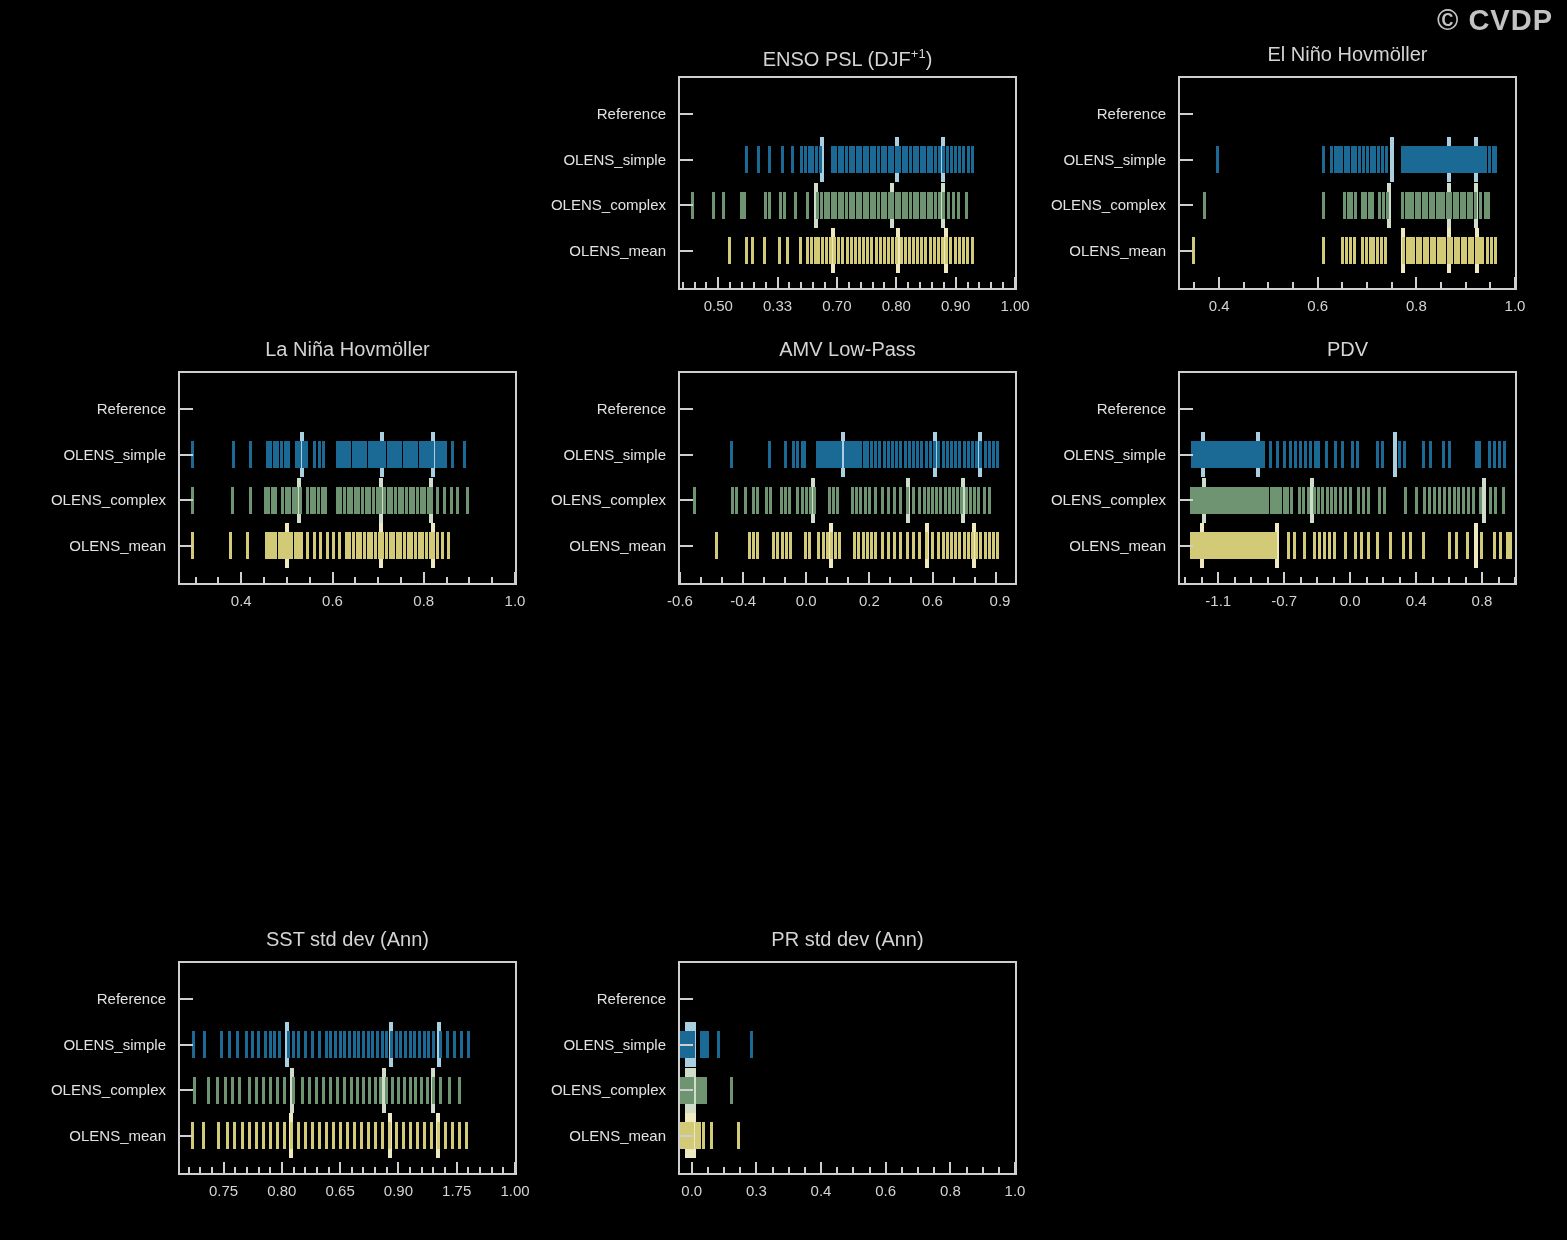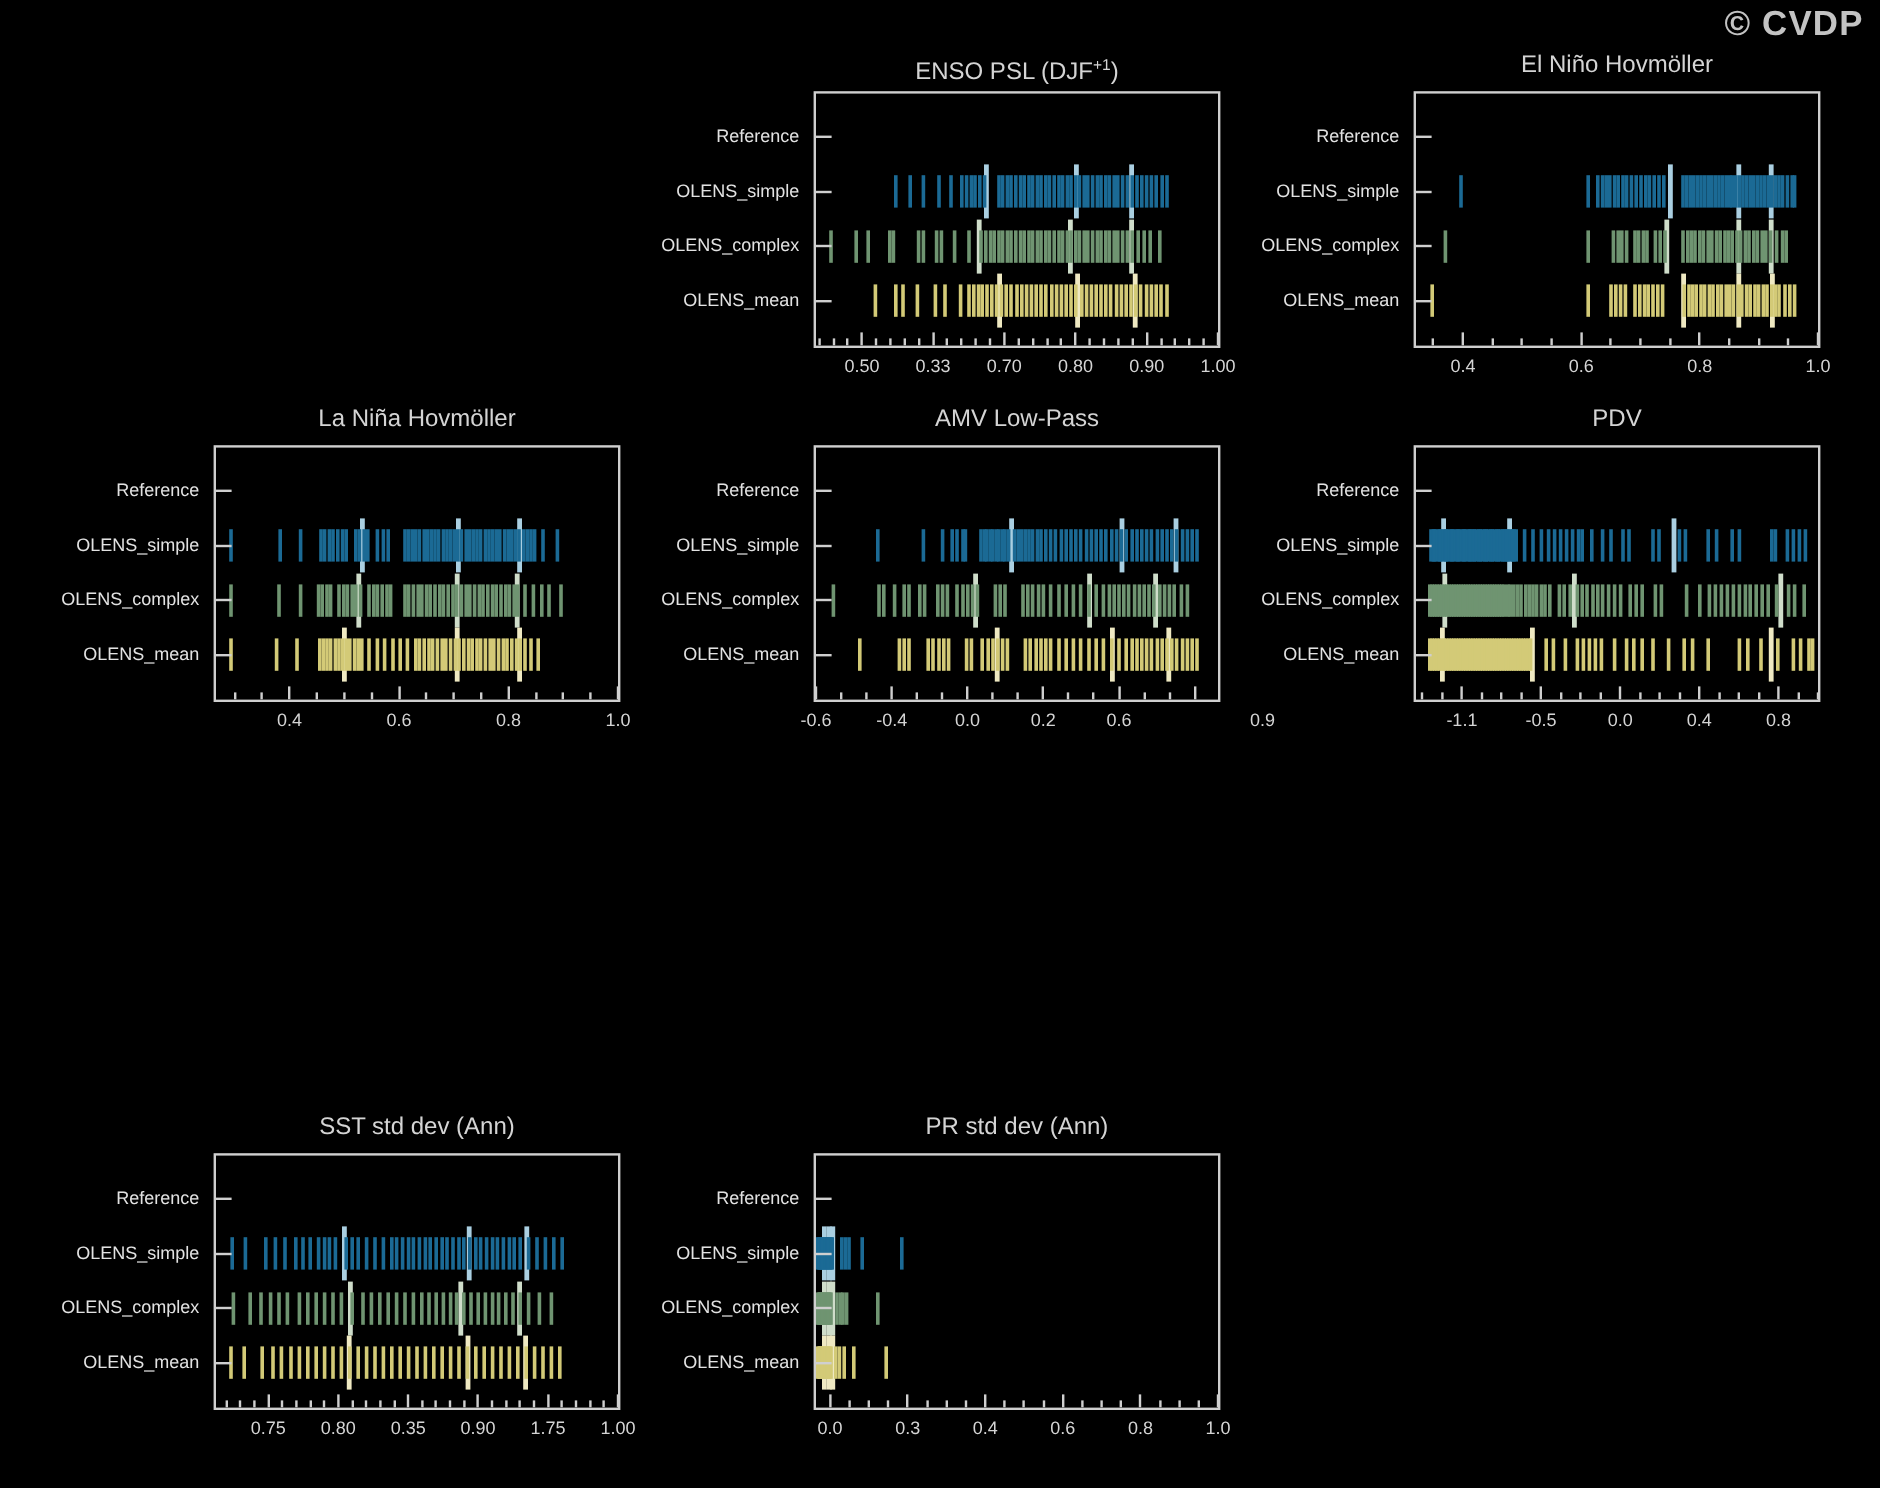--- a/index.html
+++ b/index.html
@@ -796,21 +796,21 @@
         </div>
         <div class="row-label" style="left: 488px; width: 178px; top: 400.33px;">Reference</div>
         <div class="row-label" style="left: 488px; width: 178px; top: 445.69px;">OLENS_simple</div>
         <div class="row-label" style="left: 488px; width: 178px; top: 491.26px;">OLENS_complex</div>
         <div class="row-label" style="left: 488px; width: 178px; top: 536.62px;">OLENS_mean</div>
         <div class="xtick-label" style="left: 645px; top: 592px;">-0.6</div>
         <div class="xtick-label" style="left: 708.128px; top: 592px;">-0.4</div>
         <div class="xtick-label" style="left: 771.256px; top: 592px;">0.0</div>
         <div class="xtick-label" style="left: 834.384px; top: 592px;">0.2</div>
         <div class="xtick-label" style="left: 897.513px; top: 592px;">0.6</div>
-        <div class="xtick-label" style="left: 1017px; top: 592px;">0.9</div>
+        <div class="xtick-label" style="left: 965px; top: 592px;">0.9</div>
       </div>
       <div>
         <div class="panel-title" style="left: 1178px; top: 335px; width: 339px;">PDV</div>
         <div class="plot" style="left: 1178px; top: 371px; width: 339px; height: 214px;">
           <div class="mark" style="left: 20.5861px; top: 59.19px; width: 4px; height: 45px; background: rgb(170, 207, 225);"></div>
           <div class="mark" style="left: 76.4744px; top: 59.19px; width: 4px; height: 45px; background: rgb(170, 207, 225);"></div>
           <div class="mark" style="left: 213.31px; top: 59.19px; width: 4px; height: 45px; background: rgb(170, 207, 225);"></div>
           <div class="mark" style="left: 11.1944px; top: 68.19px; width: 3px; height: 27px; background: rgb(27, 106, 149);"></div>
           <div class="mark" style="left: 12.843px; top: 68.19px; width: 3px; height: 27px; background: rgb(27, 106, 149);"></div>
           <div class="mark" style="left: 14.4916px; top: 68.19px; width: 3px; height: 27px; background: rgb(27, 106, 149);"></div>
@@ -1060,21 +1060,21 @@
           <div class="xtick" style="left: 103.193px; height: 11px;"></div>
           <div class="xtick" style="left: 169.138px; height: 11px;"></div>
           <div class="xtick" style="left: 235.083px; height: 11px;"></div>
           <div class="xtick" style="left: 301.028px; height: 11px;"></div>
         </div>
         <div class="row-label" style="left: 988px; width: 178px; top: 400.33px;">Reference</div>
         <div class="row-label" style="left: 988px; width: 178px; top: 445.69px;">OLENS_simple</div>
         <div class="row-label" style="left: 988px; width: 178px; top: 491.26px;">OLENS_complex</div>
         <div class="row-label" style="left: 988px; width: 178px; top: 536.62px;">OLENS_mean</div>
         <div class="xtick-label" style="left: 1183.25px; top: 592px;">-1.1</div>
-        <div class="xtick-label" style="left: 1249.19px; top: 592px;">-0.5</div>
+        <div class="xtick-label" style="left: 1249.19px; top: 592px;">-0.7</div>
         <div class="xtick-label" style="left: 1315.14px; top: 592px;">0.0</div>
         <div class="xtick-label" style="left: 1381.08px; top: 592px;">0.4</div>
         <div class="xtick-label" style="left: 1447.03px; top: 592px;">0.8</div>
       </div>
       <div>
         <div class="panel-title" style="left: 178px; top: 925px; width: 339px;">SST std dev (Ann)</div>
         <div class="plot" style="left: 178px; top: 961px; width: 339px; height: 214px;">
           <div class="mark" style="left: 104.538px; top: 59.19px; width: 4px; height: 45px; background: rgb(170, 207, 225);"></div>
           <div class="mark" style="left: 209.444px; top: 59.19px; width: 4px; height: 45px; background: rgb(170, 207, 225);"></div>
           <div class="mark" style="left: 257.235px; top: 59.19px; width: 4px; height: 45px; background: rgb(170, 207, 225);"></div>
@@ -1240,21 +1240,21 @@
           <div class="xtick" style="left: 217.438px; height: 11px;"></div>
           <div class="xtick" style="left: 275.719px; height: 11px;"></div>
           <div class="xtick" style="left: 334px; height: 11px;"></div>
         </div>
         <div class="row-label" style="left: -12px; width: 178px; top: 990.33px;">Reference</div>
         <div class="row-label" style="left: -12px; width: 178px; top: 1035.69px;">OLENS_simple</div>
         <div class="row-label" style="left: -12px; width: 178px; top: 1081.26px;">OLENS_complex</div>
         <div class="row-label" style="left: -12px; width: 178px; top: 1126.62px;">OLENS_mean</div>
         <div class="xtick-label" style="left: 188.594px; top: 1182px;">0.75</div>
         <div class="xtick-label" style="left: 246.875px; top: 1182px;">0.80</div>
-        <div class="xtick-label" style="left: 305.157px; top: 1182px;">0.35</div>
+        <div class="xtick-label" style="left: 305.157px; top: 1182px;">0.65</div>
         <div class="xtick-label" style="left: 363.438px; top: 1182px;">0.90</div>
         <div class="xtick-label" style="left: 421.719px; top: 1182px;">1.75</div>
         <div class="xtick-label" style="left: 480px; top: 1182px;">1.00</div>
       </div>
       <div>
         <div class="panel-title" style="left: 678px; top: 925px; width: 339px;">PR std dev (Ann)</div>
         <div class="plot" style="left: 678px; top: 961px; width: 339px; height: 214px;">
           <div class="mark" style="left: 4.88555px; top: 59.19px; width: 4px; height: 45px; background: rgb(170, 207, 225);"></div>
           <div class="mark" style="left: 9.08801px; top: 59.19px; width: 4px; height: 45px; background: rgb(170, 207, 225);"></div>
           <div class="mark" style="left: 12.3207px; top: 59.19px; width: 4px; height: 45px; background: rgb(170, 207, 225);"></div>

